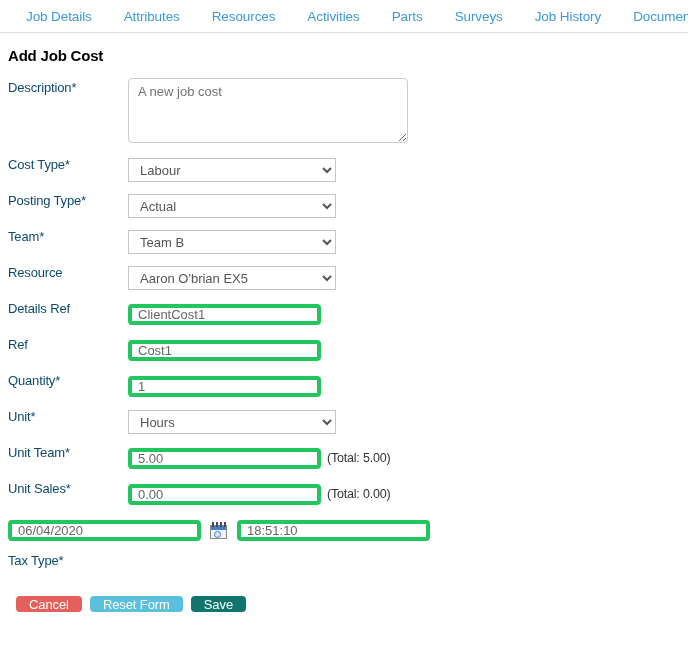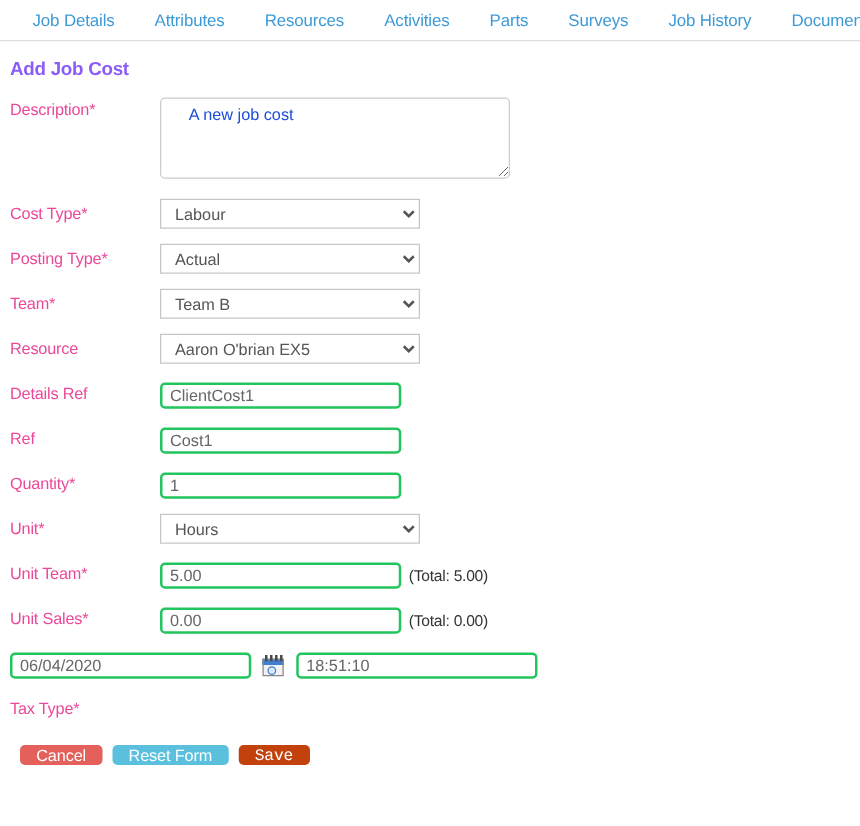--- a/index.html
+++ b/index.html
@@ -43,68 +43,67 @@
     letter-spacing: -0.1px;
   }
 
   
   .content {
     padding: 12px 0 0 8px;
   }
   .page-title {
     font-size: 15px;
     font-weight: bold;
-    color: #8b5cf6;
+    color: #000000;
     margin: 2px 0 14px 0;
     letter-spacing: -0.2px;
   }
 
   .row {
     display: flex;
-    align-items: flex-end;
     margin-bottom: 10px;
     min-height: 26px;
   }
   .row.tall {
     align-items: flex-start;
     margin-bottom: 14px;
   }
   .lbl {
     width: 120px;
     flex: 0 0 120px;
     font-size: 13px;
-    color: #ec4899;
+    color: #0c4a6e;
     line-height: 16px;
     padding-bottom: 4px;
     letter-spacing: -0.15px;
   }
   .row.tall .lbl { padding-bottom: 0; padding-top: 2px; }
 
   .field-wrap { display: flex; align-items: center; }
 
   textarea.ta {
     width: 280px;
     height: 65px;
     box-sizing: border-box;
     border: 1px solid #cccccc;
     border-radius: 4px;
-    padding: 5px 22px;
-    font-family: "Liberation Sans", sans-serif;
-    font-size: 13px;
-    color: #1d4ed8;
+    padding: 5px 9px;
+    font-family: "Liberation Sans", sans-serif;
+    font-size: 13px;
+    color: #737373;
     resize: both;
     outline: none;
     background: #ffffff;
   }
 
   input.txt {
     width: 193px;
     height: 21px;
     box-sizing: border-box;
-    border: 2px solid #22c55e;
+    border: 4px solid #22c55e;
     border-radius: 4px;
     padding: 2px 6px;
     font-family: "Liberation Sans", sans-serif;
     font-size: 13px;
     color: #666666;
     outline: none;
     background: #ffffff;
   }
   input.date { width: 193px; }
   input.time { width: 193px; margin-left: 10px; }
@@ -190,21 +189,21 @@
     font-family: "Liberation Sans", sans-serif;
     font-size: 13px;
     height: 16px;
     padding: 0 13px;
     margin-right: 8px;
     cursor: pointer;
     letter-spacing: -0.1px;
   }
   .btn-cancel { background: #e4605a; }
   .btn-reset  { background: #5bc0de; }
-  .btn-save   { background: #c2410c; font-family: Liberation Mono, monospace; }
+  .btn-save   { background: #0f766e; }
 </style>
 </head>
 <body>
 
 <div class="tabbar">
   <div class="tab">Job Details</div>
   <div class="tab">Attributes</div>
   <div class="tab">Resources</div>
   <div class="tab">Activities</div>
   <div class="tab">Parts</div>

